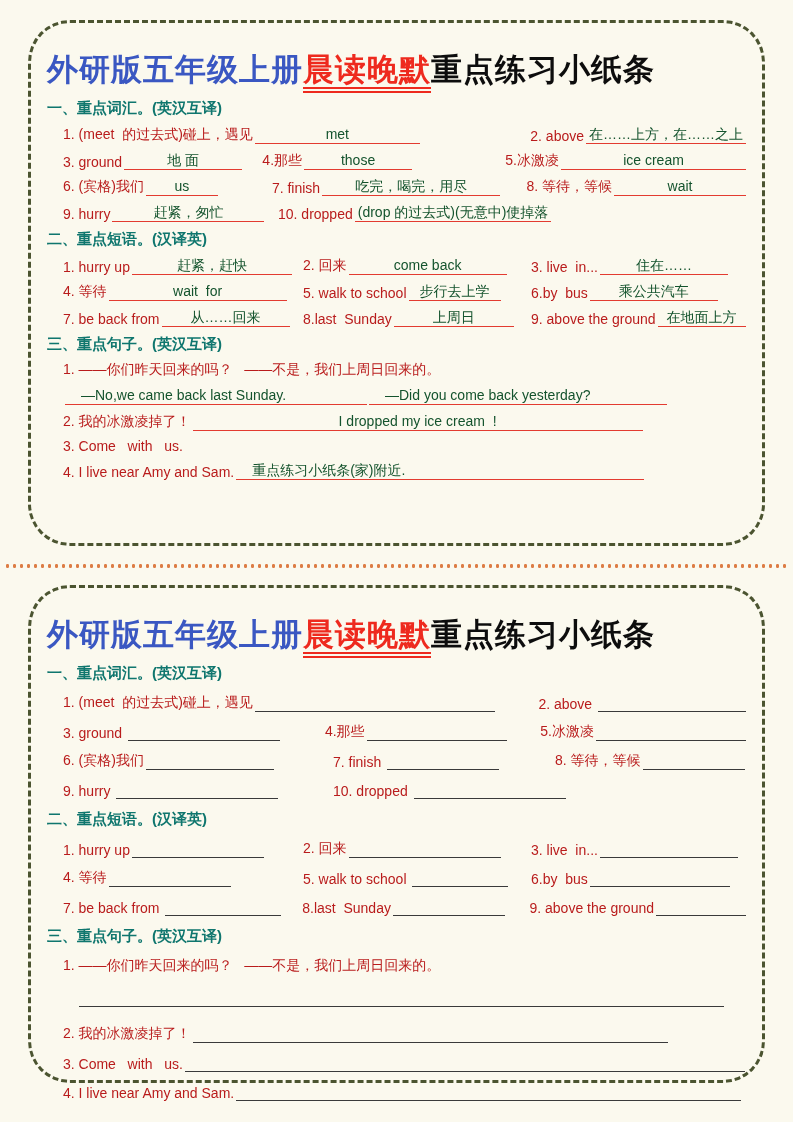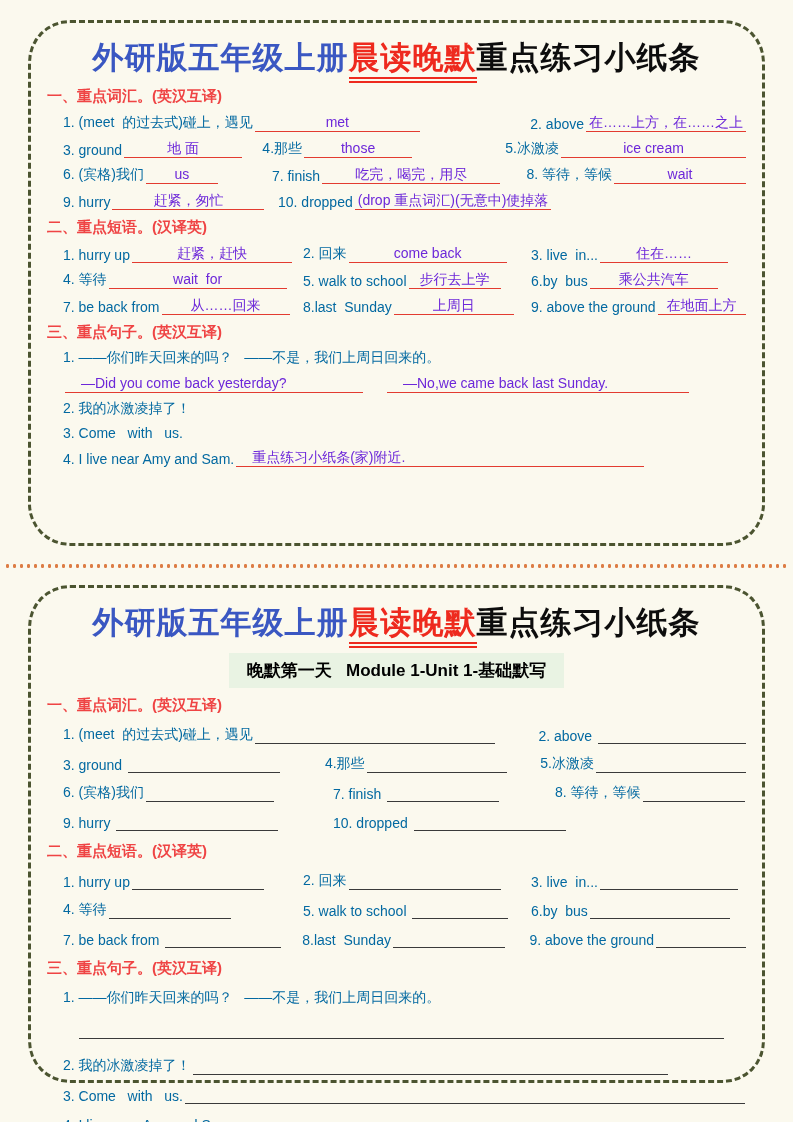--- a/index.html
+++ b/index.html
@@ -17,84 +17,83 @@
     padding:10px 16px 8px 16px;
   }
   .p1{margin-top:20px;height:526px;}
   .p2{height:498px;}
   .divider{
     height:6px;margin:17px 4px 16px 4px;
     background-image:radial-gradient(circle,#dd7d45 1.7px,rgba(0,0,0,0) 2px);
     background-size:7px 6px;background-repeat:repeat-x;background-position:0 center;
   }
   .title{
-    text-align:center;font-weight:900;font-size:31px;letter-spacing:1px;
-    font-family:Liberation Mono, monospace;
-    margin-top:4px;white-space:nowrap;
+    text-align:left;font-weight:900;font-size:31px;letter-spacing:1px;
+    font-family:Liberation Serif, serif;
+    margin-top:16px;white-space:nowrap;
   }
   .t-blue{color:#3a57c2;}
   .t-red{color:#ee2a1e;border-bottom:6px double #ee2a1e;padding-bottom:0px;}
   .t-black{color:#0d0d0d;}
   .banner{
     display:block;width:fit-content;margin:9px auto 6px auto;
     background:#e9f3e3;padding:6px 18px;
     font-weight:bold;font-size:17px;color:#000;white-space:pre;
   }
   .sec-heading{
-    color:#ef4444;font-weight:bold;font-size:15px;
+    color:#0f766e;font-weight:bold;font-size:15px;
     margin:8px 0 5px 0;white-space:pre;
   }
   .row{
     display:flex;align-items:flex-end;
     padding-left:16px;margin:7px 0;
     font-size:14px;white-space:pre;
   }
   .p2 .row{margin:11px 0;}
   .cell{display:inline-flex;align-items:flex-end;}
-  .lbl{color:#0369a1;}
+  .lbl{color:#b91c1c;}
   .blank{
     display:inline-block;
     border-bottom:1.5px solid #3a3a3a;
     text-align:center;min-height:18px;line-height:18px;
     margin-left:2px;padding:0 3px;
     box-sizing:border-box;
   }
   .blank.left{text-align:left;padding-left:16px;}
   .filled .blank{border-bottom-color:#e33b30;}
-  .ans{color:#6d28d9;text-align:center;}
+  .ans{color:#14532d;text-align:center;}
 </style>
 </head>
 <body>
 
 <div class="panel p1 filled">
   <div class="title"><span class="t-blue">外研版五年级上册</span><span class="t-red">晨读晚默</span><span class="t-black">重点练习小纸条</span></div>
   <div class="sections">
       <div class="sec-heading">一、重点词汇。(英汉互译)</div>
       <div class="row"><span class="cell" style="width: 478px;"><span class="lbl">1. (meet  的过去式)碰上，遇见</span><span class="blank" style="width: 165px;"><span class="ans">met</span></span></span><span class="cell"><span class="lbl">2. above</span><span class="blank"><span class="ans">在……上方，在……之上</span></span></span></div>
       <div class="row"><span class="cell" style="width: 215px;"><span class="lbl">3. ground</span><span class="blank" style="width: 118px;"><span class="ans">地 面</span></span></span><span class="cell" style="width: 262px;"><span class="lbl">4.那些</span><span class="blank" style="width: 108px;"><span class="ans">those</span></span></span><span class="cell"><span class="lbl">5.冰激凌</span><span class="blank" style="width: 185px;"><span class="ans">ice cream</span></span></span></div>
       <div class="row"><span class="cell" style="width: 215px;"><span class="lbl">6. (宾格)我们</span><span class="blank" style="width: 72px;"><span class="ans">us</span></span></span><span class="cell" style="width: 262px;"><span class="lbl">7. finish</span><span class="blank" style="width: 178px;"><span class="ans">吃完，喝完，用尽</span></span></span><span class="cell"><span class="lbl">8. 等待，等候</span><span class="blank" style="width: 132px;"><span class="ans">wait</span></span></span></div>
-      <div class="row"><span class="cell" style="width: 215px;"><span class="lbl">9. hurry</span><span class="blank" style="width: 152px;"><span class="ans">赶紧，匆忙</span></span></span><span class="cell"><span class="lbl">10. dropped</span><span class="blank"><span class="ans">(drop 重点词汇)(无意中)使掉落</span></span></span></div>
+      <div class="row"><span class="cell" style="width: 215px;"><span class="lbl">9. hurry</span><span class="blank" style="width: 152px;"><span class="ans">赶紧，匆忙</span></span></span><span class="cell"><span class="lbl">10. dropped</span><span class="blank"><span class="ans">(drop 的过去式)(无意中)使掉落</span></span></span></div>
       <div class="sec-heading">二、重点短语。(汉译英)</div>
       <div class="row"><span class="cell" style="width: 240px;"><span class="lbl">1. hurry up</span><span class="blank" style="width: 160px;"><span class="ans">赶紧，赶快</span></span></span><span class="cell" style="width: 228px;"><span class="lbl">2. 回来</span><span class="blank" style="width: 158px;"><span class="ans">come back</span></span></span><span class="cell"><span class="lbl">3. live  in...</span><span class="blank" style="width: 128px;"><span class="ans">住在……</span></span></span></div>
       <div class="row"><span class="cell" style="width: 240px;"><span class="lbl">4. 等待</span><span class="blank" style="width: 178px;"><span class="ans">wait  for</span></span></span><span class="cell" style="width: 228px;"><span class="lbl">5. walk to school</span><span class="blank" style="width: 92px;"><span class="ans">步行去上学</span></span></span><span class="cell"><span class="lbl">6.by  bus</span><span class="blank" style="width: 128px;"><span class="ans">乘公共汽车</span></span></span></div>
       <div class="row"><span class="cell" style="width: 240px;"><span class="lbl">7. be back from</span><span class="blank" style="width: 128px;"><span class="ans">从……回来</span></span></span><span class="cell" style="width: 228px;"><span class="lbl">8.last  Sunday</span><span class="blank" style="width: 120px;"><span class="ans">上周日</span></span></span><span class="cell"><span class="lbl">9. above the ground</span><span class="blank" style="width: 88px;"><span class="ans">在地面上方</span></span></span></div>
       <div class="sec-heading">三、重点句子。(英汉互译)</div>
       <div class="row"><span class="cell"><span class="lbl">1. ——你们昨天回来的吗？   ——不是，我们上周日回来的。</span></span></div>
-      <div class="row" style="margin-top: 2px;"><span class="cell" style="width: 322px;"><span class="blank left" style="width: 298px;"><span class="ans">—Did you come back yesterday?</span></span></span><span class="cell"><span class="blank left" style="width: 302px;"><span class="ans">—No,we came back last Sunday.</span></span></span></div>
-      <div class="row"><span class="cell"><span class="lbl">2. 我的冰激凌掉了！</span></span></div>
+      <div class="row" style="margin-top: 2px;"><span class="cell"><span class="blank left" style="width: 302px;"><span class="ans">—No,we came back last Sunday.</span></span></span><span class="cell" style="width: 322px;"><span class="blank left" style="width: 298px;"><span class="ans">—Did you come back yesterday?</span></span></span></div>
+      <div class="row"><span class="cell"><span class="lbl">2. 我的冰激凌掉了！</span><span class="blank" style="width: 450px;"><span class="ans">I dropped my ice cream  !</span></span></span></div>
       <div class="row"><span class="cell"><span class="lbl">3. Come   with   us.</span></span></div>
       <div class="row" style="margin-top: 4px;"><span class="cell"><span class="lbl">4. I live near Amy and Sam.</span><span class="blank left" style="width: 408px;"><span class="ans">重点练习小纸条(家)附近.</span></span></span></div>
     </div>
 </div>
 
 <div class="divider"></div>
 
 <div class="panel p2">
   <div class="title"><span class="t-blue">外研版五年级上册</span><span class="t-red">晨读晚默</span><span class="t-black">重点练习小纸条</span></div>
-  <span class="banner">晚默第一天   Module 1-Unit 1-基础默写</span>
   <div class="sections">
       <div class="sec-heading">一、重点词汇。(英汉互译)</div>
       <div class="row"><span class="cell" style="width: 498px;"><span class="lbl">1. (meet  的过去式)碰上，遇见</span><span class="blank" style="width: 240px;"><span class="ans"></span></span></span><span class="cell"><span class="lbl">2. above </span><span class="blank" style="width: 148px;"><span class="ans"></span></span></span></div>
       <div class="row"><span class="cell" style="width: 270px;"><span class="lbl">3. ground </span><span class="blank" style="width: 152px;"><span class="ans"></span></span></span><span class="cell" style="width: 222px;"><span class="lbl">4.那些</span><span class="blank" style="width: 140px;"><span class="ans"></span></span></span><span class="cell"><span class="lbl">5.冰激凌</span><span class="blank" style="width: 150px;"><span class="ans"></span></span></span></div>
       <div class="row"><span class="cell" style="width: 270px;"><span class="lbl">6. (宾格)我们</span><span class="blank" style="width: 128px;"><span class="ans"></span></span></span><span class="cell" style="width: 222px;"><span class="lbl">7. finish </span><span class="blank" style="width: 112px;"><span class="ans"></span></span></span><span class="cell"><span class="lbl">8. 等待，等候</span><span class="blank" style="width: 102px;"><span class="ans"></span></span></span></div>
       <div class="row"><span class="cell" style="width: 270px;"><span class="lbl">9. hurry </span><span class="blank" style="width: 162px;"><span class="ans"></span></span></span><span class="cell"><span class="lbl">10. dropped </span><span class="blank" style="width: 152px;"><span class="ans"></span></span></span></div>
       <div class="sec-heading">二、重点短语。(汉译英)</div>
       <div class="row"><span class="cell" style="width: 240px;"><span class="lbl">1. hurry up</span><span class="blank" style="width: 132px;"><span class="ans"></span></span></span><span class="cell" style="width: 228px;"><span class="lbl">2. 回来</span><span class="blank" style="width: 152px;"><span class="ans"></span></span></span><span class="cell"><span class="lbl">3. live  in...</span><span class="blank" style="width: 138px;"><span class="ans"></span></span></span></div>
       <div class="row"><span class="cell" style="width: 240px;"><span class="lbl">4. 等待</span><span class="blank" style="width: 122px;"><span class="ans"></span></span></span><span class="cell" style="width: 228px;"><span class="lbl">5. walk to school </span><span class="blank" style="width: 96px;"><span class="ans"></span></span></span><span class="cell"><span class="lbl">6.by  bus</span><span class="blank" style="width: 140px;"><span class="ans"></span></span></span></div>
       <div class="row"><span class="cell" style="width: 240px;"><span class="lbl">7. be back from </span><span class="blank" style="width: 116px;"><span class="ans"></span></span></span><span class="cell" style="width: 228px;"><span class="lbl">8.last  Sunday</span><span class="blank" style="width: 112px;"><span class="ans"></span></span></span><span class="cell"><span class="lbl">9. above the ground</span><span class="blank" style="width: 90px;"><span class="ans"></span></span></span></div>

